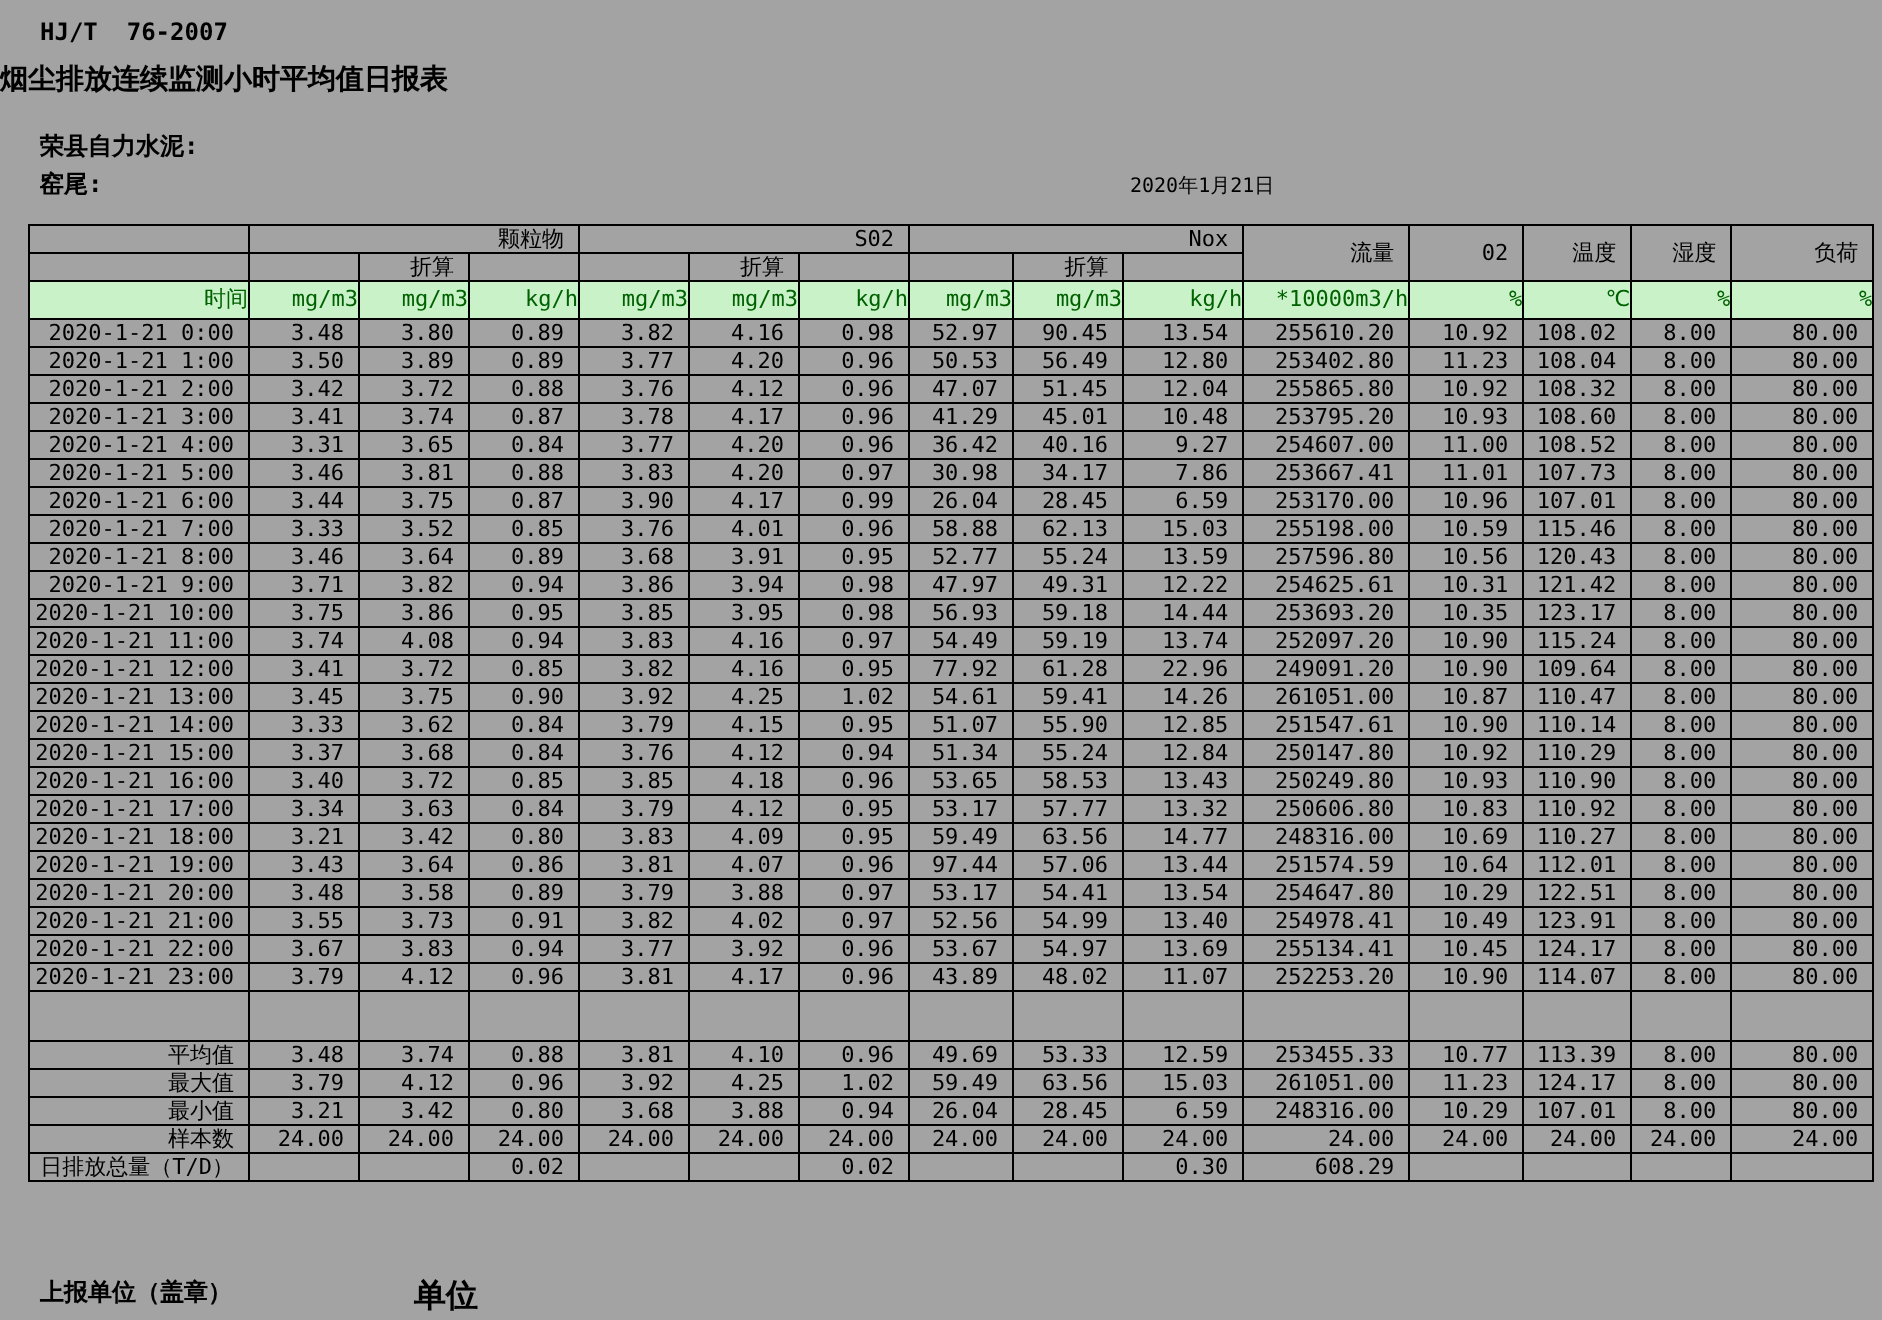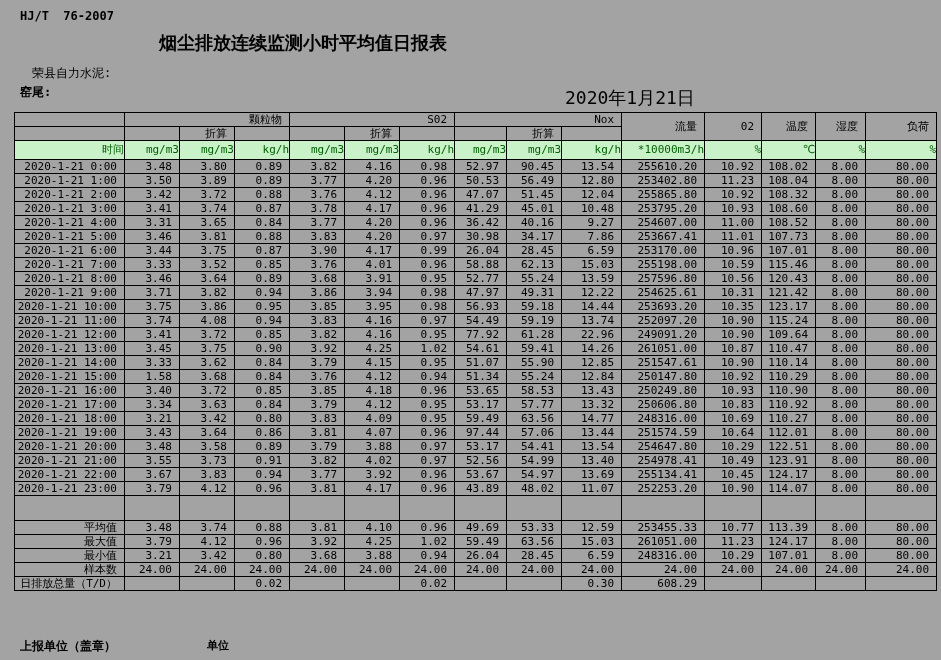--- a/index.html
+++ b/index.html
@@ -3,24 +3,24 @@
 <meta charset="utf-8">
 <style>
   html,body { margin:0; padding:0; background:#fff; }
   .page {
     position:relative; width:941px; height:660px; background:#a3a3a3;
     font-family:"DejaVu Sans Mono","DejaVu Sans",monospace;
     color:#000;
     padding-left:20px;
   }
   .std-label   { position:absolute; left:20px;  top:9px;  font-size:12px; font-weight:bold; white-space:pre; }
-  .main-title  { position:absolute; left:0;     top:31px; width:606px; text-align:center; font-size:18px; font-weight:bold; }
-  .company     { position:absolute; left:32px;  top:65px; font-size:12px; font-weight:normal; }
+  .main-title  { position:absolute; left:0;     top:31px; width:606px; font-size:14px; font-weight:bold; }
+  .company     { position:absolute; left:20px;  top:65px; font-size:12px; font-weight:bold; }
   .station     { position:absolute; left:20px;  top:84px; font-size:12px; font-weight:bold; }
-  .report-date { position:absolute; left:565px; top:86px; font-size:18px; }
+  .report-date { position:absolute; left:565px; top:86px; font-size:10px; }
 
   table.report {
     position:absolute; left:14px; top:112px;
     border-collapse:collapse; table-layout:fixed; width:922px;
     font-size:11px;
   }
   table.report td {
     border:1px solid #000;
     height:13px; line-height:13px;
     padding:0 7px 0 0;
@@ -32,21 +32,21 @@
     background:#c9f2c9; color:#006100;
     padding:0; height:18px; line-height:18px;
   }
   td.time-col { padding-right:4px; }
   tr.spacer-row td { height:24px; }
   td.sum-label   { padding-right:4px; }
   td.total-label { text-align:left; padding:0 0 0 1px; overflow:visible; }
 
   .foot1 { position:absolute; left:20px;  top:617px; font-size:12px; font-weight:bold; }
   .foot2 { position:absolute; left:20px;  top:638px; font-size:12px; font-weight:bold; }
-  .foot3 { position:absolute; left:207px; top:638px; font-size:11px; font-weight:bold; }
+  .foot3 { position:absolute; left:207px; top:638px; font-size:16px; font-weight:bold; }
 </style>
 </head>
 <body>
 
 <div class="page">
 
   <div class="std-label">HJ/T  76-2007</div>
   <div class="main-title">烟尘排放连续监测小时平均值日报表</div>
   <div class="company">荣县自力水泥:</div>
   <div class="station">窑尾:</div>
@@ -363,21 +363,21 @@
           <td>55.90</td>
           <td>12.85</td>
           <td>251547.61</td>
           <td>10.90</td>
           <td>110.14</td>
           <td>8.00</td>
           <td>80.00</td>
         </tr>
         <tr>
           <td class="time-col">2020-1-21 15:00</td>
-          <td>1.58</td>
+          <td>3.37</td>
           <td>3.68</td>
           <td>0.84</td>
           <td>3.76</td>
           <td>4.12</td>
           <td>0.94</td>
           <td>51.34</td>
           <td>55.24</td>
           <td>12.84</td>
           <td>250147.80</td>
           <td>10.92</td>

